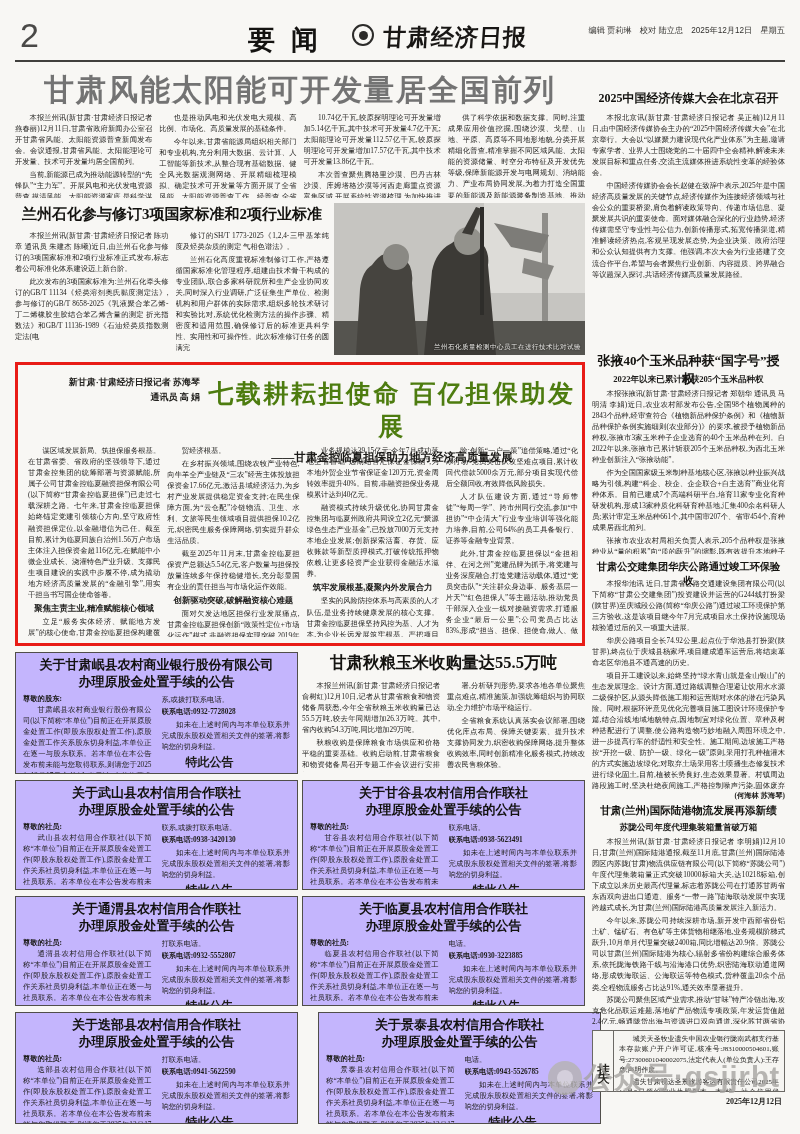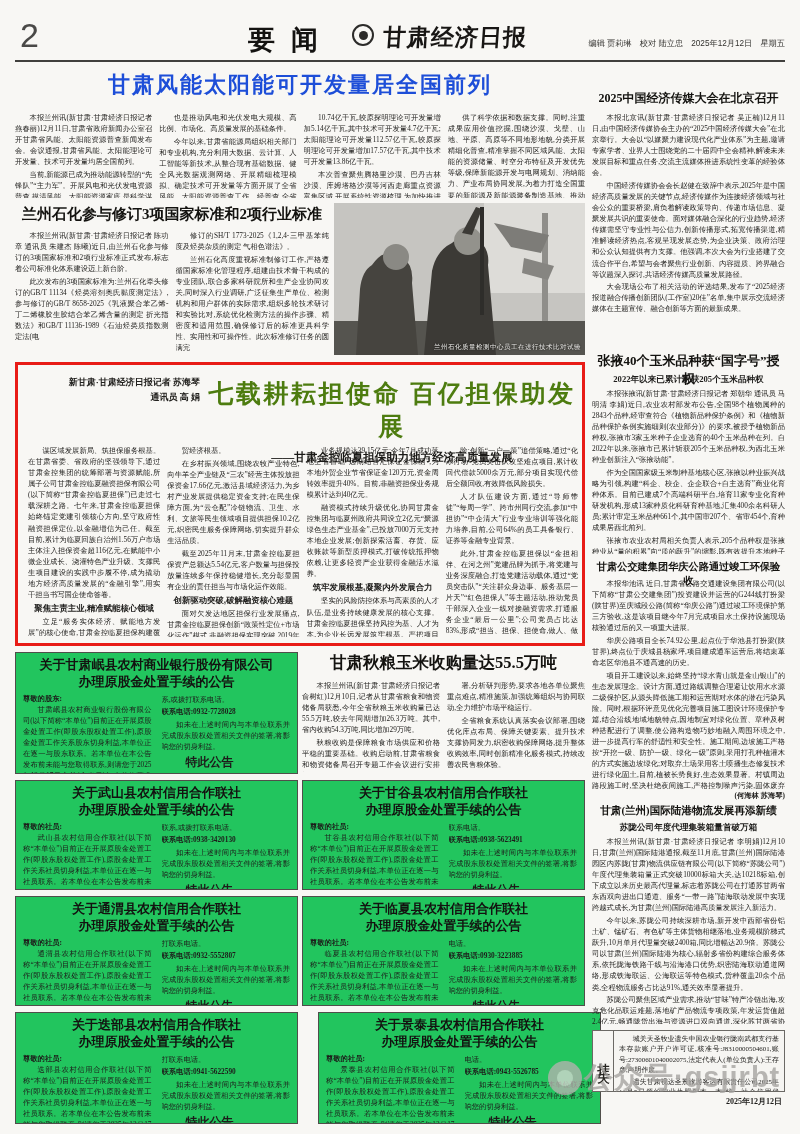--- a/index.html
+++ b/index.html
@@ -13,32 +13,32 @@
   .clip{overflow:hidden;}
   
   .pagenum{font-family:"Liberation Sans","DejaVu Sans",sans-serif;font-size:34px;color:#4a4947;}
   .section-title{font-family:"Liberation Sans","DejaVu Sans",sans-serif;font-weight:900;font-size:27px;letter-spacing:16px;color:#141311;}
   .masthead{font-weight:900;font-size:23px;transform:skewX(-4deg);letter-spacing:1px;color:#181614;}
   .hdr-meta{font-family:"Liberation Sans","DejaVu Sans",sans-serif;font-size:8.2px;color:#33322f;}
   .hdr-rule{height:2px;background:#41403d;}
   .logo-circle{display:inline-block;width:22px;height:22px;border:2.4px solid #2c2b29;border-radius:50%;position:relative;}
   .logo-dot{position:absolute;left:5px;top:5px;width:9px;height:9px;background:#2c2b29;border-radius:50%;}
   
-  .lead-hl{font-family:"Liberation Sans","DejaVu Sans",sans-serif;font-weight:900;font-size:22px;letter-spacing:2px;text-align:center;color:#1d4ed8;}
+  .lead-hl{font-family:"Liberation Sans","DejaVu Sans",sans-serif;font-weight:900;font-size:30px;letter-spacing:2px;text-align:center;color:#737373;}
   .art-hl{font-weight:900;text-align:center;color:#13120f;}
   
   .photo{background:#c8c7c3;position:relative;overflow:hidden;}
   .photo-caption{position:absolute;right:4px;bottom:3px;color:#f2f1ee;font-size:6.5px;letter-spacing:.5px;text-shadow:0 0 2px #000;}
   
   .feature-box{border:3.5px solid #e81c16;background:#f8f7f4;}
   .byline{font-size:9px;font-weight:700;text-align:right;line-height:1.7;color:#22211e;}
   .feature-hl{font-family:"Liberation Sans","DejaVu Sans",sans-serif;font-weight:900;font-size:25px;letter-spacing:2.5px;text-align:center;color:#4d7c0f;}
   .feature-sub{font-weight:700;font-size:11.5px;text-align:center;margin-top:7px;color:#1a1916;}
   
-  .ann{position:absolute;border:1.2px solid #504e4a;padding:4px 7px 3px 7px;overflow:hidden;background:#22c55e;}
+  .ann{position:absolute;border:1.2px solid #504e4a;padding:4px 7px 3px 7px;overflow:hidden;background:#c4b5fd;}
   .ann-t{font-size:13px;font-weight:900;text-align:center;line-height:1.3;color:#131210;}
   .ann-cols{display:flex;gap:10px;margin-top:3px;}
   .ann-col{flex:1;overflow:hidden;}
   .salut{font-size:7.3px;font-weight:700;margin:0;}
   .bold-line{font-weight:700;}
   .ann-notice{font-size:12px;font-weight:700;text-indent:2em;margin:1px 0;}
   .ann-unit{font-size:13px;font-weight:700;text-align:left;margin:1px 0 0 0;}
   .np{text-indent:0;}
   
   .side-hl1{font-size:12px;}
@@ -60,21 +60,21 @@
 <body>
 
 <div class="page">
 
   <div class="abs pagenum" style="left:20px;top:16px;">2</div>
   <div class="abs section-title" style="left:248px;top:22px;">要闻</div>
   <div class="abs" style="left:352px;top:24px;">
     <span class="logo-circle"><span class="logo-dot"></span></span>
   </div>
   <div class="abs masthead" style="left:383px;top:22px;">甘肃经济日报</div>
-  <div class="abs hdr-meta" style="right:15px;top:38px;">编辑 贾莉琳　校对 陆立忠　2025年12月12日　星期五</div>
+  <div class="abs hdr-meta" style="right:15px;top:25px;">编辑 贾莉琳　校对 陆立忠　2025年12月12日　星期五</div>
   <div class="abs hdr-rule" style="left:15px;top:60px;width:770px;"></div>
 
   <div class="abs lead-hl" style="left:15px;top:70px;width:570px;">甘肃风能太阳能可开发量居全国前列</div>
   <div class="abs cols" style="left:15px;top:112px;width:570px;height:86px;">
     <div class="col">
         <p class="para">本报兰州讯(新甘肃·甘肃经济日报记者 燕春丽)12月11日,甘肃省政府新闻办公室召开甘肃省风能、太阳能资源普查新闻发布会。会议通报,甘肃省风能、太阳能理论可开发量、技术可开发量均居全国前列。</p>
         <p class="para">当前,新能源已成为推动能源转型的“先锋队”“主力军”。开展风电和光伏发电资源普查,摸清风能、太阳能资源家底,是科学谋划新能源发展的基本前提,</p>
       </div>
     <div class="col">
         <p class="para">也是推动风电和光伏发电大规模、高比例、市场化、高质量发展的基础条件。</p>
@@ -290,21 +290,20 @@
         <p class="ann-notice">特此公告</p>
 
       </div>
     </div>
   </div>
 
   <div class="abs art-hl side-hl1" style="left:592px;top:90px;width:193px;">2025中国经济传媒大会在北京召开</div>
   <div class="abs clip" style="left:592px;top:112px;width:193px;height:236px;">
       <p class="para">本报北京讯(新甘肃·甘肃经济日报记者 吴正楠)12月11日,由中国经济传媒协会主办的“2025中国经济传媒大会”在北京举行。大会以“以媒聚力建设现代化产业体系”为主题,邀请专家学者、业界人士围绕党的二十届四中全会精神,解读未来发展目标和重点任务,交流主流媒体推进系统性变革的经验体会。</p>
       <p class="para">中国经济传媒协会会长赵健在致辞中表示,2025年是中国经济高质量发展的关键节点,经济传媒作为连接经济领域与社会公众的重要桥梁,肩负着解读政策导向、传递市场信息、凝聚发展共识的重要使命。面对媒体融合深化的行业趋势,经济传媒需坚守专业性与公信力,创新传播形式,拓宽传播渠道,精准解读经济热点,客观呈现发展态势,为企业决策、政府治理和公众认知提供有力支撑。他强调,本次大会为行业搭建了交流合作平台,希望与会者聚焦行业创新、内容提质、跨界融合等议题深入探讨,共话经济传媒高质量发展路径。</p>
-      <p class="para">大会现场公布了相关活动的评选结果,发布了“2025经济报道融合传播创新团队(工作室)20佳”名单,集中展示交流经济媒体在主题宣传、融合创新等方面的最新成果。</p>
     </div>
 
   <div class="abs art-hl" style="left:592px;top:352px;width:193px;font-size:13px;">张掖40个玉米品种获“国字号”授权</div>
   <div class="abs side-sub" style="left:592px;top:374px;width:193px;">2022年以来已累计斩获205个玉米品种权</div>
   <div class="abs clip" style="left:592px;top:388px;width:193px;height:166px;">
       <p class="para">本报张掖讯(新甘肃·甘肃经济日报记者 郑朝华 通讯员 马明清 李娟)近日,农业农村部发布公告,全国98个植物属种的2843个品种,经审查符合《植物新品种保护条例》和《植物新品种保护条例实施细则(农业部分)》的要求,被授予植物新品种权,张掖市3家玉米种子企业选育的40个玉米品种在列。自2022年以来,张掖市已累计斩获205个玉米品种权,为西北玉米种业创新注入“张掖动能”。</p>
       <p class="para">作为全国国家级玉米制种基地核心区,张掖以种业振兴战略为引领,构建“科企、校企、企企联合+自主选育”商业化育种体系。目前已建成7个高端科研平台,培育11家专业化育种研发机构,形成13家种质化科研育种基地,汇集400余名科研人员;累计审定玉米品种661个,其中国审207个、省审454个,育种成果居西北前列。</p>
       <p class="para">张掖市农业农村局相关负责人表示,205个品种权是张掖种业从“量的积累”向“质的跃升”的缩影,既有效提升本地种子市场辨识度与附加值,又推动“研发授权—成果转化—再创新”良性循环,巩固基地核心地位。</p>
     </div>
 

